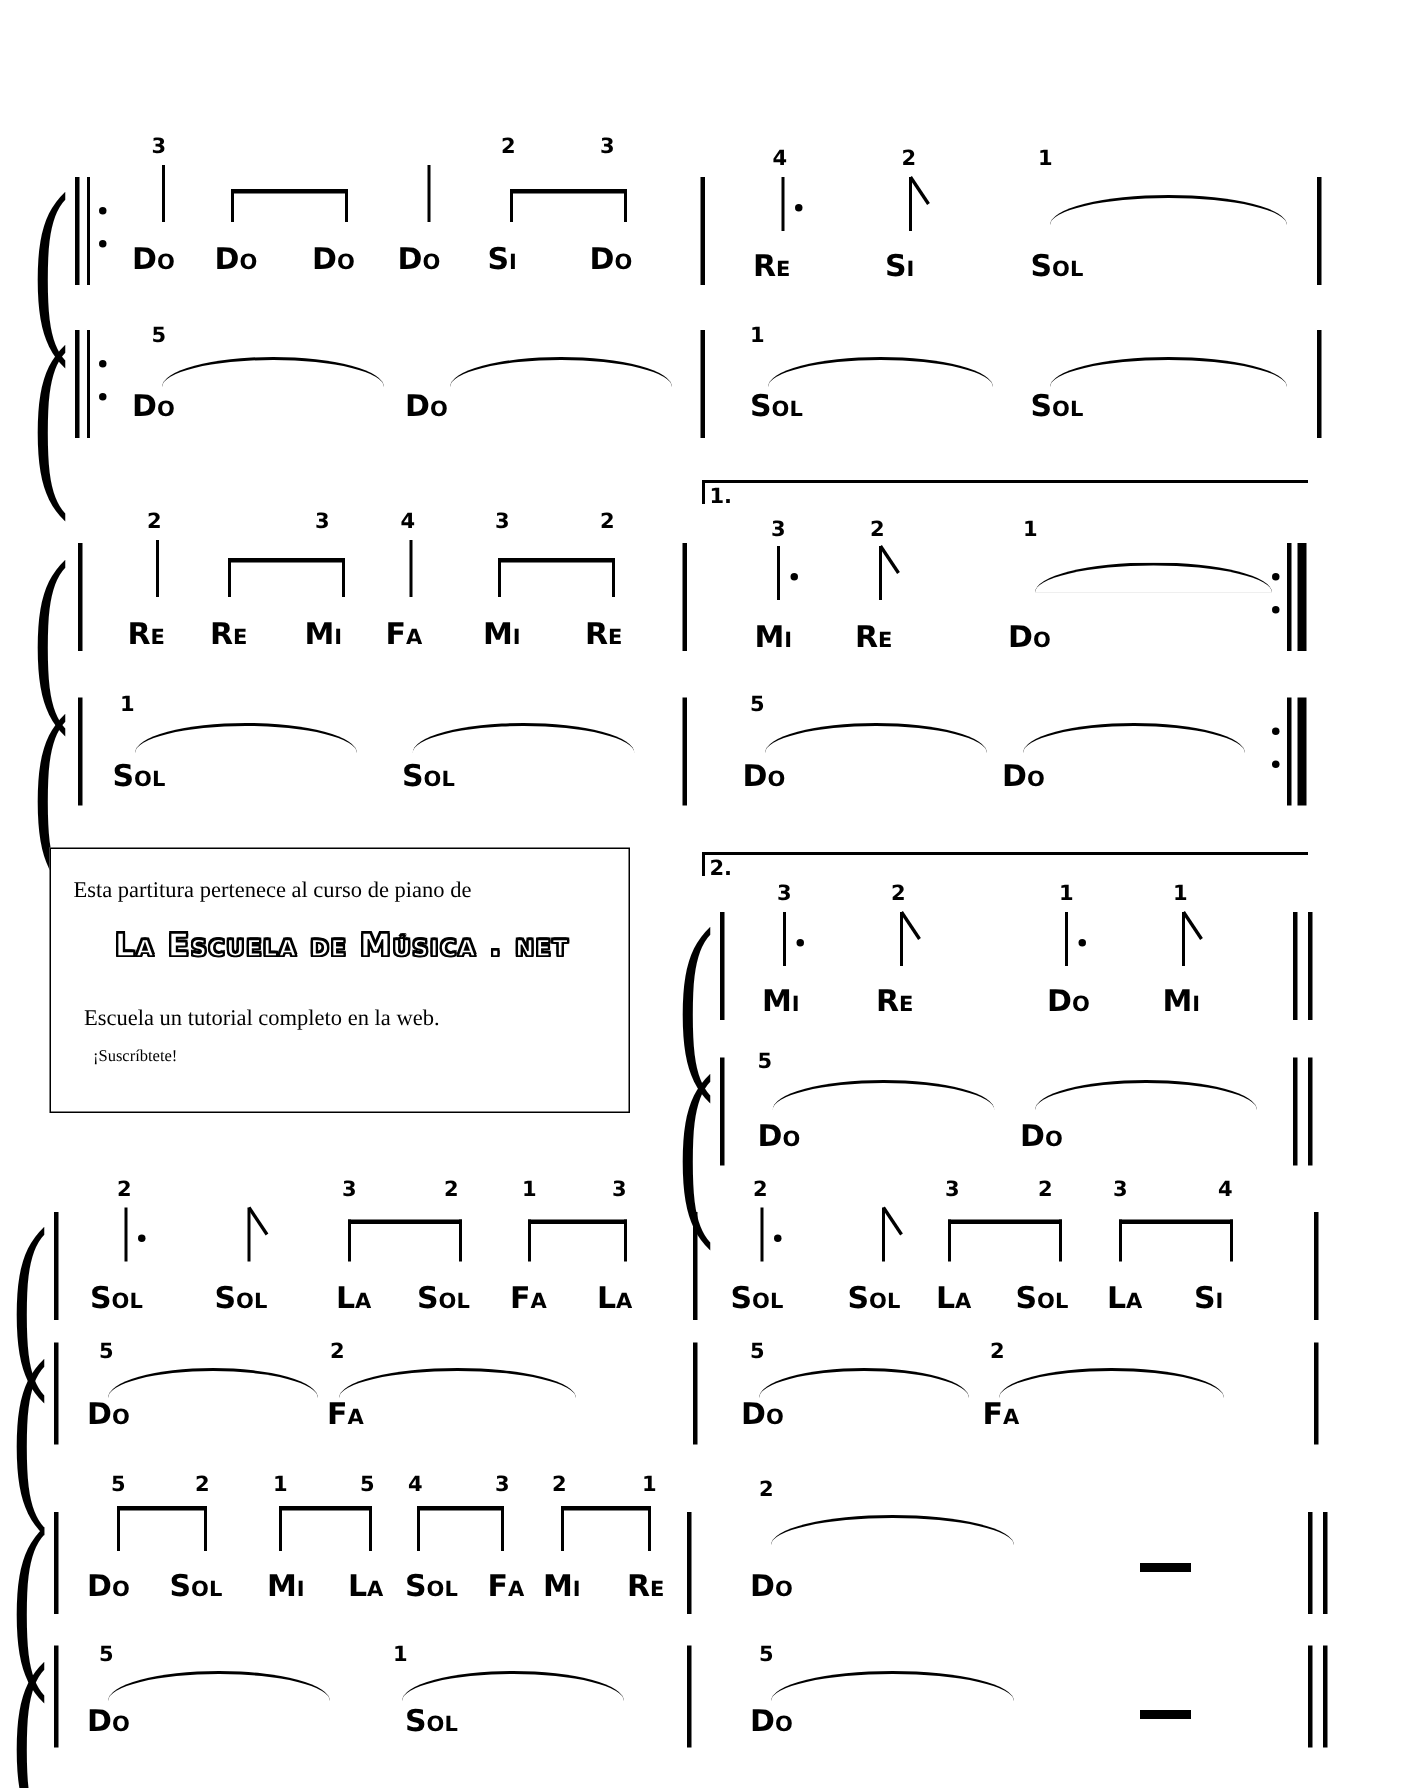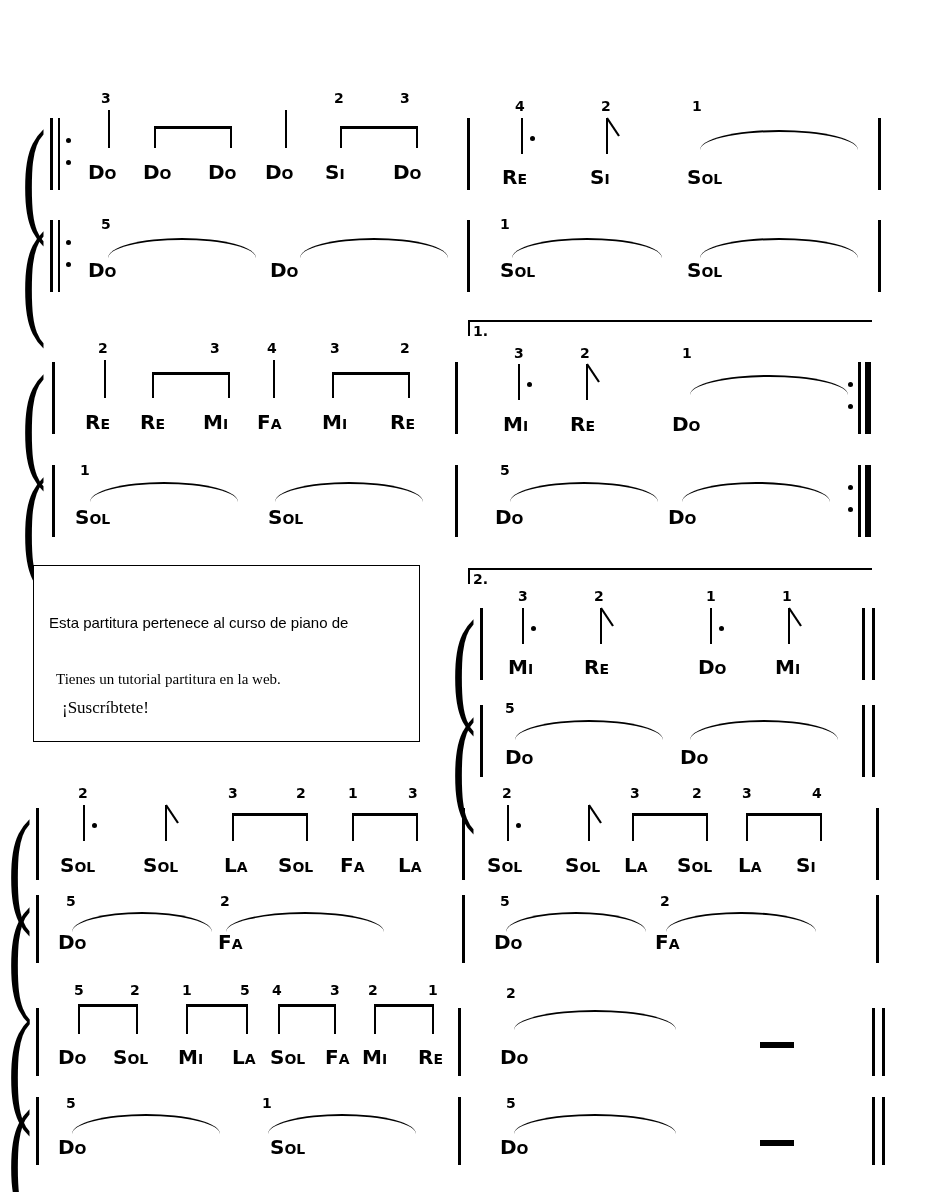--- a/index.html
+++ b/index.html
@@ -54,35 +54,34 @@
   
   .flag{position:absolute;}
 
   
   .promo{
     position:absolute;left:33px;top:565px;width:385px;height:175px;
     border:1.5px solid #000;background:#fff;
   }
   .promo .l1{
     position:absolute;left:15px;top:20px;font-size:15px;
-    font-family:Liberation Sans, sans-serif;
-    margin-top:28px;
+    font-family:Liberation Serif, serif;
   }
   .promo .brand{
     position:absolute;left:14px;top:52px;width:360px;text-align:center;
     font-family:"DejaVu Sans", sans-serif;font-weight:bold;font-size:21px;
     color:#ffffff;
     -webkit-text-stroke:1px #000;
     text-shadow:
       1px 0 0 #000,-1px 0 0 #000,0 1px 0 #000,0 -1px 0 #000,
       1px 1px 0 #000,-1px -1px 0 #000,1px -1px 0 #000,-1px 1px 0 #000;
     font-variant:small-caps;letter-spacing:1px;
   }
   .promo .l3{position:absolute;left:22px;top:105px;font-size:15px;}
-  .promo .l4{position:absolute;left:28px;top:132px;font-size:17px;}
+  .promo .l4{position:absolute;left:28px;top:132px;font-size:11px;}
 
   .endings{font-family:"DejaVu Sans", sans-serif;font-weight:bold;font-size:14px;}
 </style>
 </head>
 <body>
 
 <div class="sheet">
 
 
   <div class="abs paren" style="left:22px;top:110px;">(</div>
@@ -213,21 +212,22 @@
   <div class="dotrep" style="left:848px;top:404px;"></div>
   <div class="abs barline" style="left:858px;top:362px;height:72px;"></div>
   <div class="abs thickbar" style="left:865px;top:362px;height:72px;"></div>
   <div class="dotrep" style="left:848px;top:485px;"></div>
   <div class="dotrep" style="left:848px;top:507px;"></div>
   <div class="abs barline" style="left:858px;top:465px;height:72px;"></div>
   <div class="abs thickbar" style="left:865px;top:465px;height:72px;"></div>
 
   <div class="promo">
     <div class="l1">Esta partitura pertenece al curso de piano de</div>
-    <div class="l3">Tienes un tutorial partitura en la web.</div>
+    <div class="brand">La Escuela de Música . net</div>
+    <div class="l3">Escuela un tutorial completo en la web.</div>
     <div class="l4">¡Suscríbtete!</div>
   </div>
 
   <div class="abs hline" style="left:468px;top:568px;width:404px;"></div>
   <div class="abs" style="left:468px;top:568px;width:2px;height:16px;background:#000;"></div>
   <div class="abs endings" style="left:473px;top:571px;">2.</div>
 
   <div class="abs paren" style="left:452px;top:600px;">(</div>
   <div class="abs barline" style="left:480px;top:608px;height:72px;"></div>
   <div class="abs paren" style="left:452px;top:698px;">(</div>

